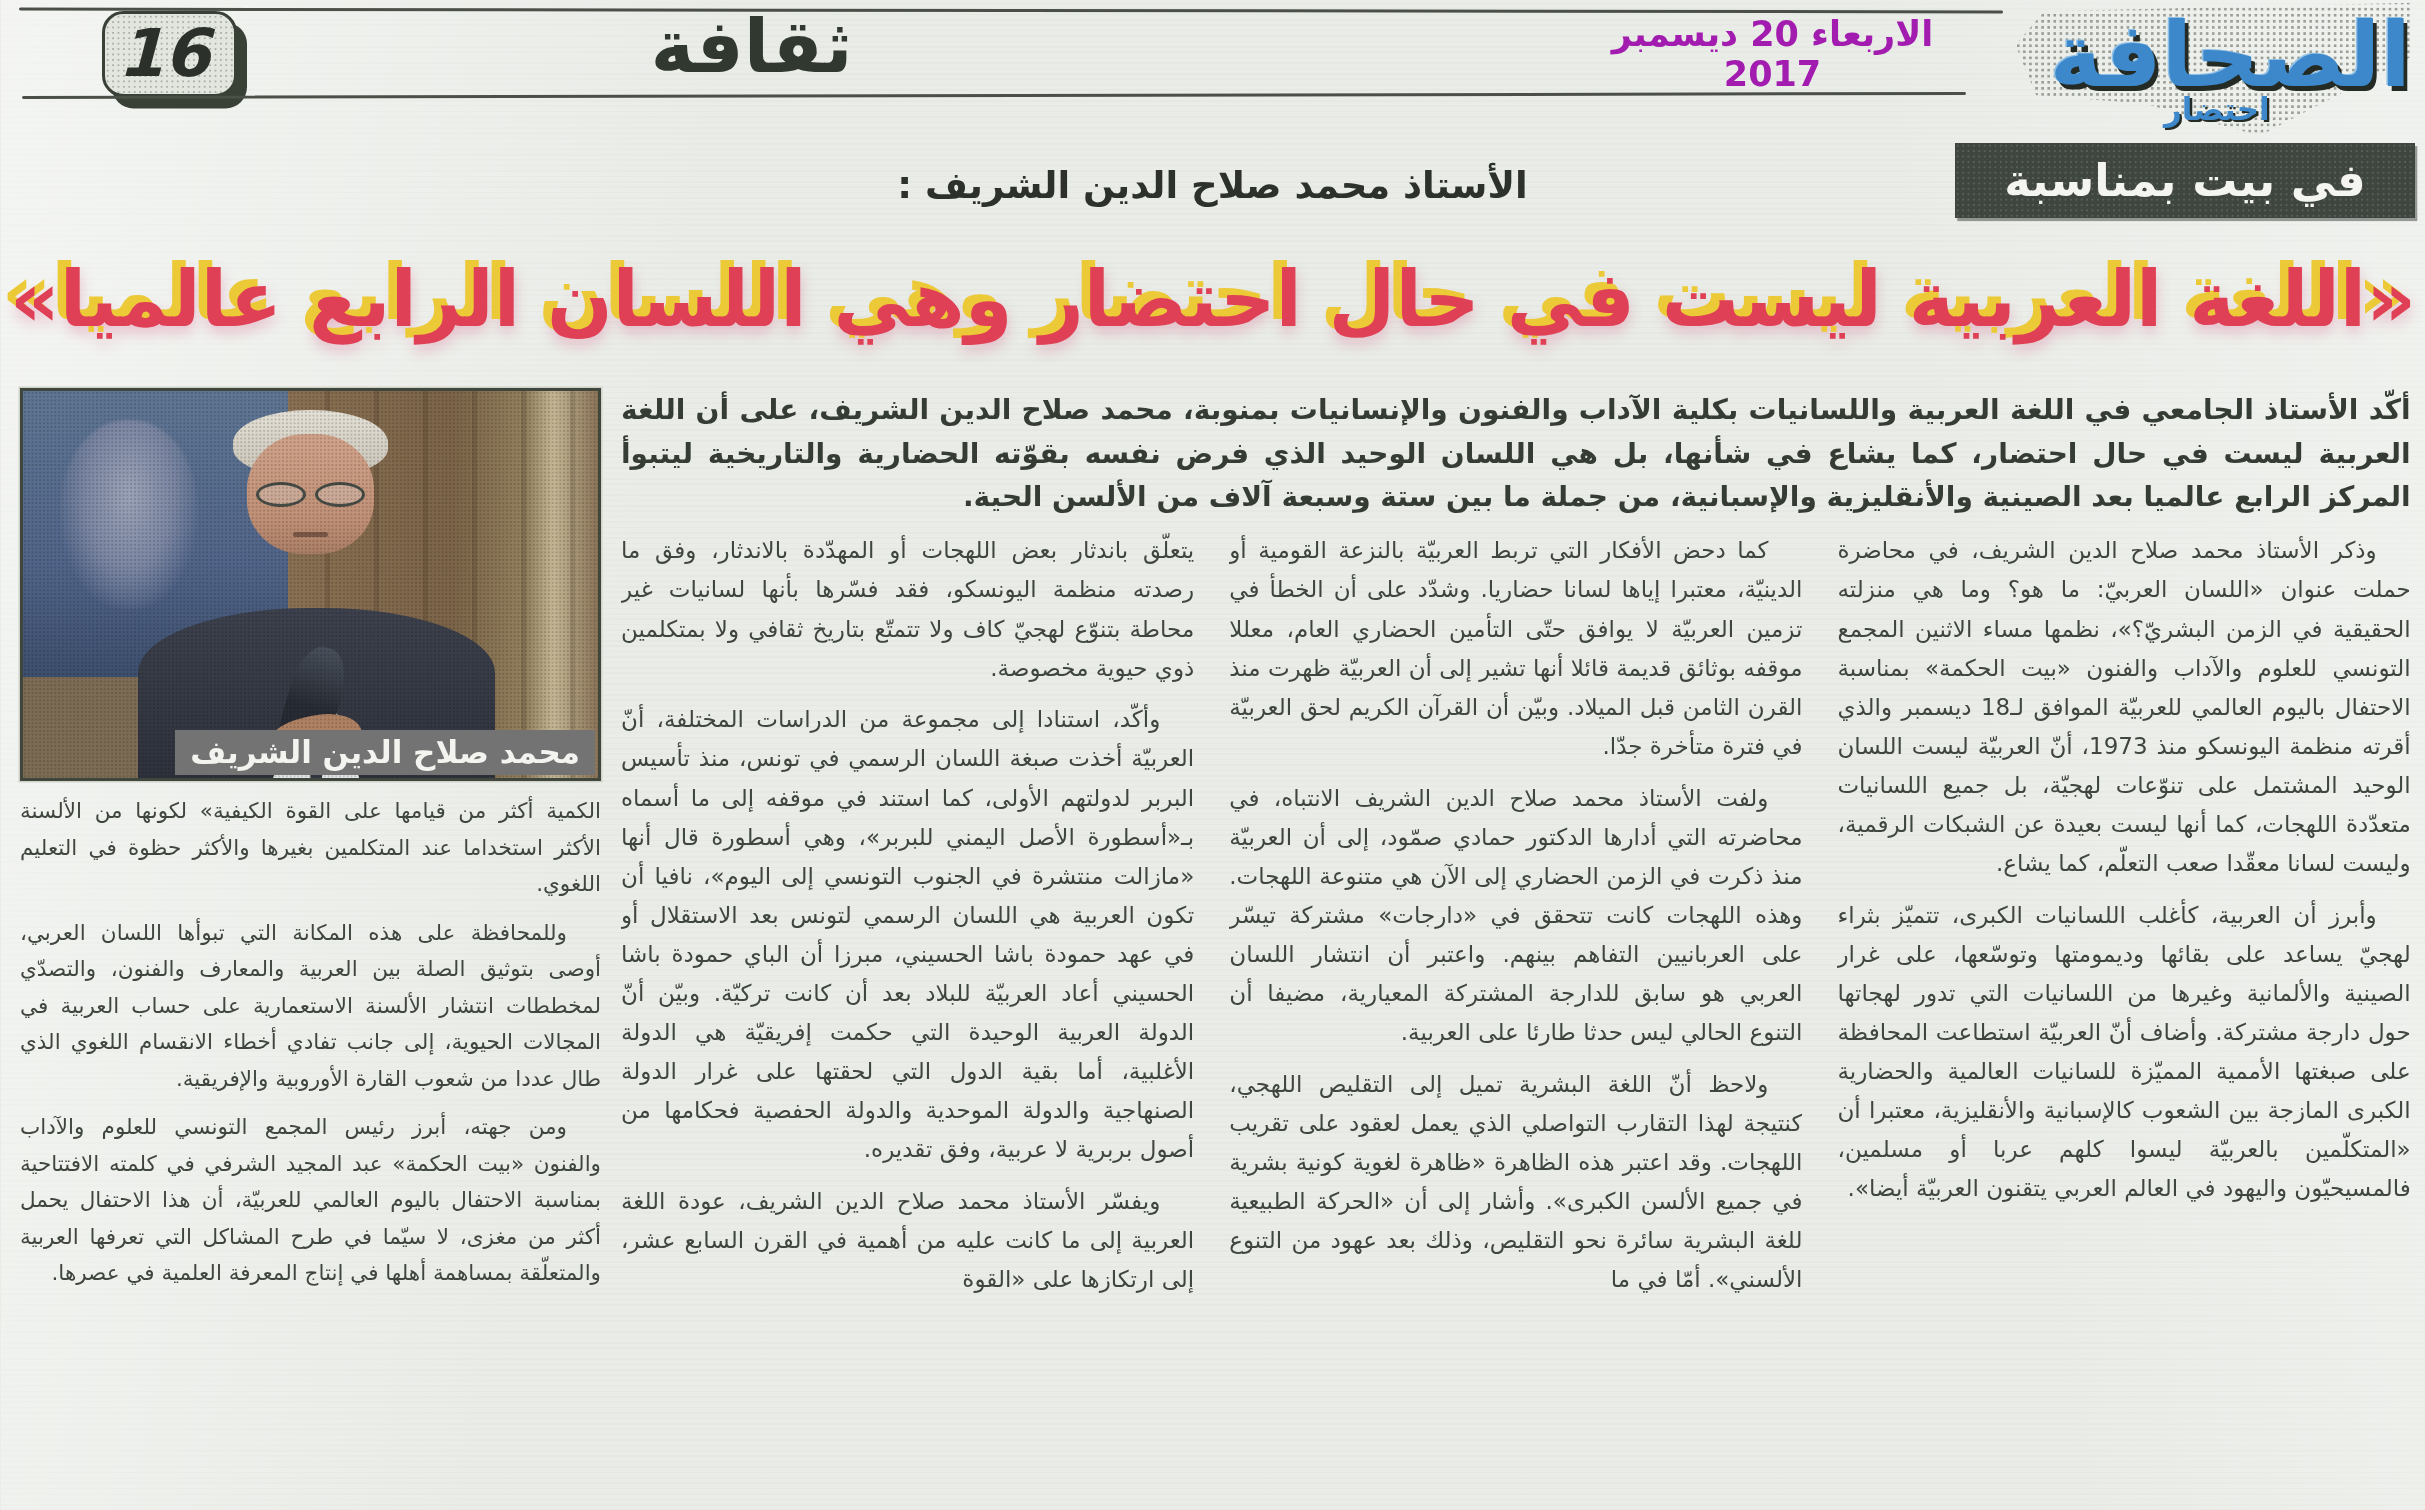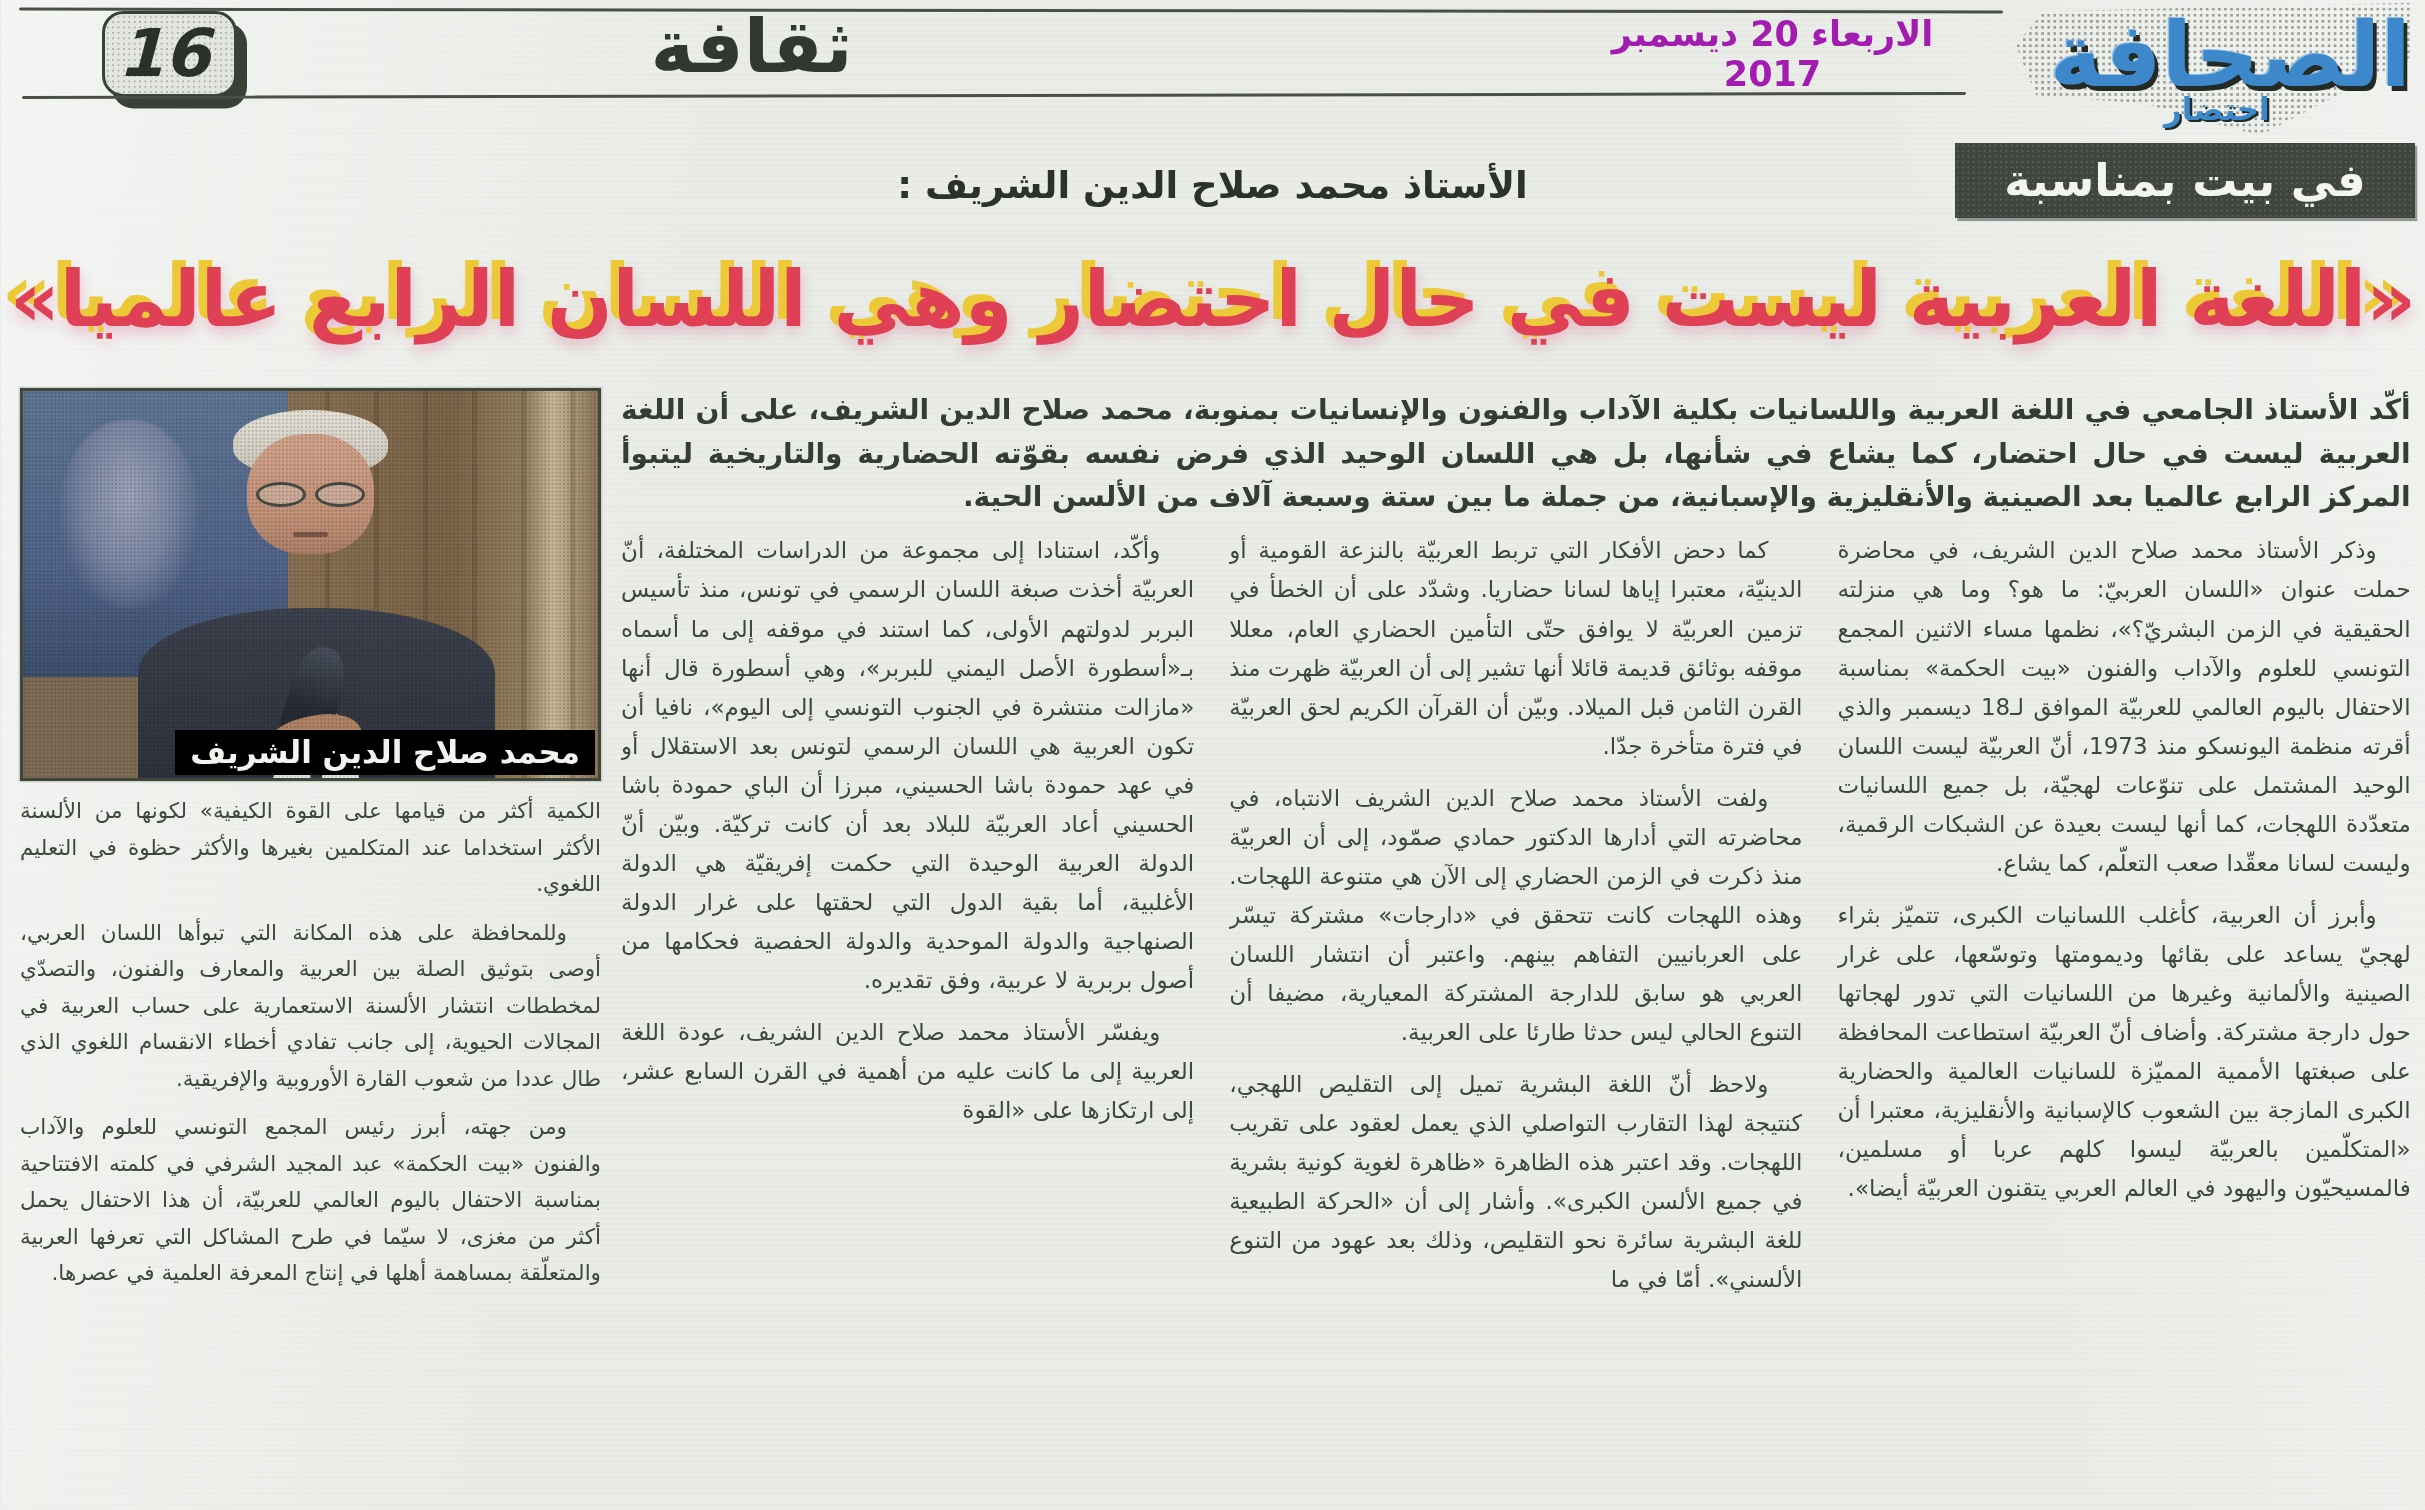--- a/index.html
+++ b/index.html
@@ -152,21 +152,21 @@
   }
   .ph-hand {
     position:absolute; bottom:2%; left:42%; width:17%; height:14%;
     background:#b08264; border-radius:46%; transform:rotate(-12deg);
   }
   .ph-grain { position:absolute; inset:0;
     background-image:radial-gradient(rgba(70,55,40,.22) 0.8px, rgba(0,0,0,0) 1px);
     background-size:3.8px 3.8px; mix-blend-mode:multiply; }
   .photo-caption {
     position:absolute; right:3.1px; bottom:3.1px; width:73%; height:45px;
-    background:#000000;
+    background:#737373;
     display:flex; align-items:center; justify-content:center;
     color:#f3f4ef; font-size:31px; font-weight:bold;
   }
   .colD { margin-top:12.3px; font-size:21.5px; flex:1; }
 </style>
 </head>
 <body>
 
 <div class="rule rule-top"></div>
 
@@ -201,20 +201,21 @@
       <div class="col">
         <p>وذكر الأستاذ محمد صلاح الدين الشريف، في محاضرة حملت عنوان «اللسان العربيّ: ما هو؟ وما هي منزلته الحقيقية في الزمن البشريّ؟»، نظمها مساء الاثنين المجمع التونسي للعلوم والآداب والفنون «بيت الحكمة» بمناسبة الاحتفال باليوم العالمي للعربيّة الموافق لـ18 ديسمبر والذي أقرته منظمة اليونسكو منذ 1973، أنّ العربيّة ليست اللسان الوحيد المشتمل على تنوّعات لهجيّة، بل جميع اللسانيات متعدّدة اللهجات، كما أنها ليست بعيدة عن الشبكات الرقمية، وليست لسانا معقّدا صعب التعلّم، كما يشاع.</p>
         <p>وأبرز أن العربية، كأغلب اللسانيات الكبرى، تتميّز بثراء لهجيّ يساعد على بقائها وديمومتها وتوسّعها، على غرار الصينية والألمانية وغيرها من اللسانيات التي تدور لهجاتها حول دارجة مشتركة. وأضاف أنّ العربيّة استطاعت المحافظة على صبغتها الأممية المميّزة للسانيات العالمية والحضارية الكبرى المازجة بين الشعوب كالإسبانية والأنقليزية، معتبرا أن «المتكلّمين بالعربيّة ليسوا كلهم عربا أو مسلمين، فالمسيحيّون واليهود في العالم العربي يتقنون العربيّة أيضا».</p>
       </div>
       <div class="col">
         <p>كما دحض الأفكار التي تربط العربيّة بالنزعة القومية أو الدينيّة، معتبرا إياها لسانا حضاريا. وشدّد على أن الخطأ في تزمين العربيّة لا يوافق حتّى التأمين الحضاري العام، معللا موقفه بوثائق قديمة قائلا أنها تشير إلى أن العربيّة ظهرت منذ القرن الثامن قبل الميلاد. وبيّن أن القرآن الكريم لحق العربيّة في فترة متأخرة جدّا.</p>
         <p>ولفت الأستاذ محمد صلاح الدين الشريف الانتباه، في محاضرته التي أدارها الدكتور حمادي صمّود، إلى أن العربيّة منذ ذكرت في الزمن الحضاري إلى الآن هي متنوعة اللهجات. وهذه اللهجات كانت تتحقق في «دارجات» مشتركة تيسّر على العربانيين التفاهم بينهم. واعتبر أن انتشار اللسان العربي هو سابق للدارجة المشتركة المعيارية، مضيفا أن التنوع الحالي ليس حدثا طارئا على العربية.</p>
         <p>ولاحظ أنّ اللغة البشرية تميل إلى التقليص اللهجي، كنتيجة لهذا التقارب التواصلي الذي يعمل لعقود على تقريب اللهجات. وقد اعتبر هذه الظاهرة «ظاهرة لغوية كونية بشرية في جميع الألسن الكبرى». وأشار إلى أن «الحركة الطبيعية للغة البشرية سائرة نحو التقليص، وذلك بعد عهود من التنوع الألسني». أمّا في ما</p>
       </div>
       <div class="col">
+        <p class="cont">يتعلّق باندثار بعض اللهجات أو المهدّدة بالاندثار، وفق ما رصدته منظمة اليونسكو، فقد فسّرها بأنها لسانيات غير محاطة بتنوّع لهجيّ كاف ولا تتمتّع بتاريخ ثقافي ولا بمتكلمين ذوي حيوية مخصوصة.</p>
         <p>وأكّد، استنادا إلى مجموعة من الدراسات المختلفة، أنّ العربيّة أخذت صبغة اللسان الرسمي في تونس، منذ تأسيس البربر لدولتهم الأولى، كما استند في موقفه إلى ما أسماه بـ«أسطورة الأصل اليمني للبربر»، وهي أسطورة قال أنها «مازالت منتشرة في الجنوب التونسي إلى اليوم»، نافيا أن تكون العربية هي اللسان الرسمي لتونس بعد الاستقلال أو في عهد حمودة باشا الحسيني، مبرزا أن الباي حمودة باشا الحسيني أعاد العربيّة للبلاد بعد أن كانت تركيّة. وبيّن أنّ الدولة العربية الوحيدة التي حكمت إفريقيّة هي الدولة الأغلبية، أما بقية الدول التي لحقتها على غرار الدولة الصنهاجية والدولة الموحدية والدولة الحفصية فحكامها من أصول بربرية لا عربية، وفق تقديره.</p>
         <p>ويفسّر الأستاذ محمد صلاح الدين الشريف، عودة اللغة العربية إلى ما كانت عليه من أهمية في القرن السابع عشر، إلى ارتكازها على «القوة</p>
       </div>
     </div>
   </div>
 
   <div class="photo-col">
     <div class="photo">
       <div class="ph-wall"></div>
       <div class="ph-screen">

